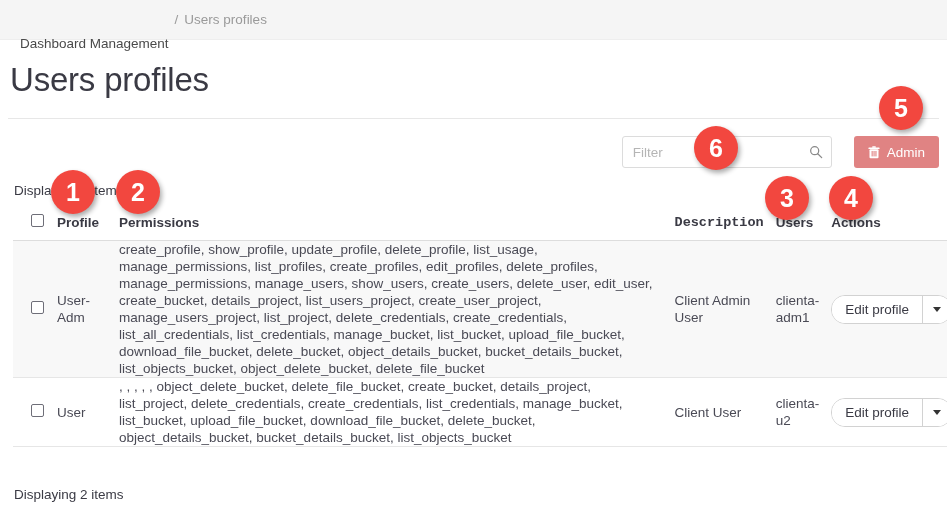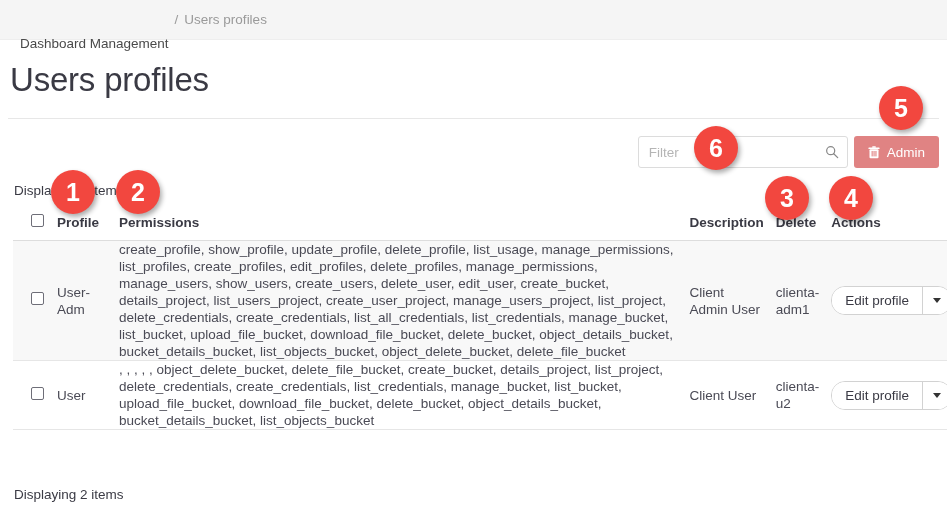--- a/index.html
+++ b/index.html
@@ -48,21 +48,21 @@
     margin: 19px 8px 0 8px;
   }
 
   
   .toolbar {
     position: absolute;
     top: 136px;
     right: 8px;
     display: flex;
     align-items: flex-end;
-    gap: 6px;
+    gap: 22px;
   }
   .filter-wrap {
     position: relative;
     width: 210px;
     height: 32px;
   }
   .filter-input {
     width: 100%;
     height: 32px;
     border: 1px solid #dcdcdc;
@@ -132,21 +132,21 @@
     padding: 0 6px;
     vertical-align: middle;
     color: #4a4a55;
     border-bottom: 1px solid #e6e6e6;
     line-height: 17px;
   }
   tr.row-alt td { background: #f8f8f8; }
   .col-check { width: 38px; padding-left: 18px !important; }
   .col-profile { width: 62px; }
   .col-perms { }
-  .col-desc { width: 76px; }
+  .col-desc { width: 76px; font-family: Liberation Mono, monospace; }
   .col-users { width: 52px; }
   .col-actions { width: 122px; }
   .cell-perms { color: #4a4a55; padding-right: 12px; }
   .cell-profile { color: #3a3a44; }
 
   .checkbox {
     width: 13px;
     height: 13px;
     border: 1px solid #6e6e78;
     border-radius: 2px;
@@ -259,21 +259,21 @@
 
   <table class="table">
     <thead>
       <tr>
         <th class="col-check">
           <span class="checkbox"></span>
         </th>
         <th class="col-profile">Profile</th>
         <th class="col-perms">Permissions</th>
         <th class="col-desc">Description</th>
-        <th class="col-users">Delete</th>
+        <th class="col-users">Users</th>
         <th class="col-actions">Actions</th>
       </tr>
     </thead>
     <tbody>
       <tr class="row-alt">
         <td class="col-check">
           <span class="checkbox"></span>
         </td>
         <td class="cell-profile">User-Adm</td>
         <td class="cell-perms">create_profile, show_profile, update_profile, delete_profile, list_usage, manage_permissions, list_profiles, create_profiles, edit_profiles, delete_profiles, manage_permissions, manage_users, show_users, create_users, delete_user, edit_user, create_bucket, details_project, list_users_project, create_user_project, manage_users_project, list_project, delete_credentials, create_credentials, list_all_credentials, list_credentials, manage_bucket, list_bucket, upload_file_bucket, download_file_bucket, delete_bucket, object_details_bucket, bucket_details_bucket, list_objects_bucket, object_delete_bucket, delete_file_bucket</td>

